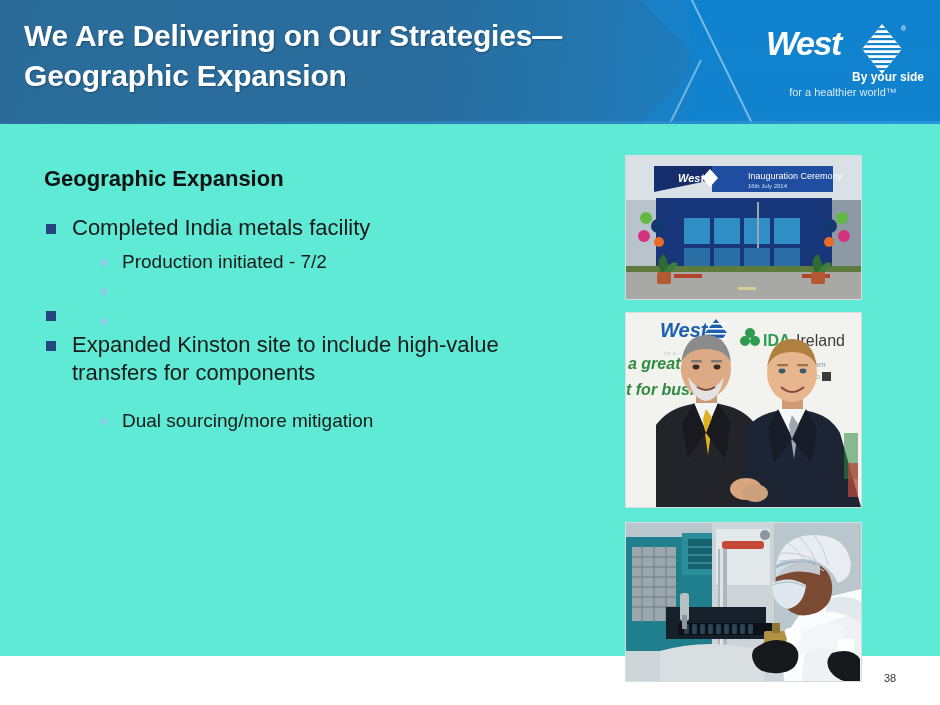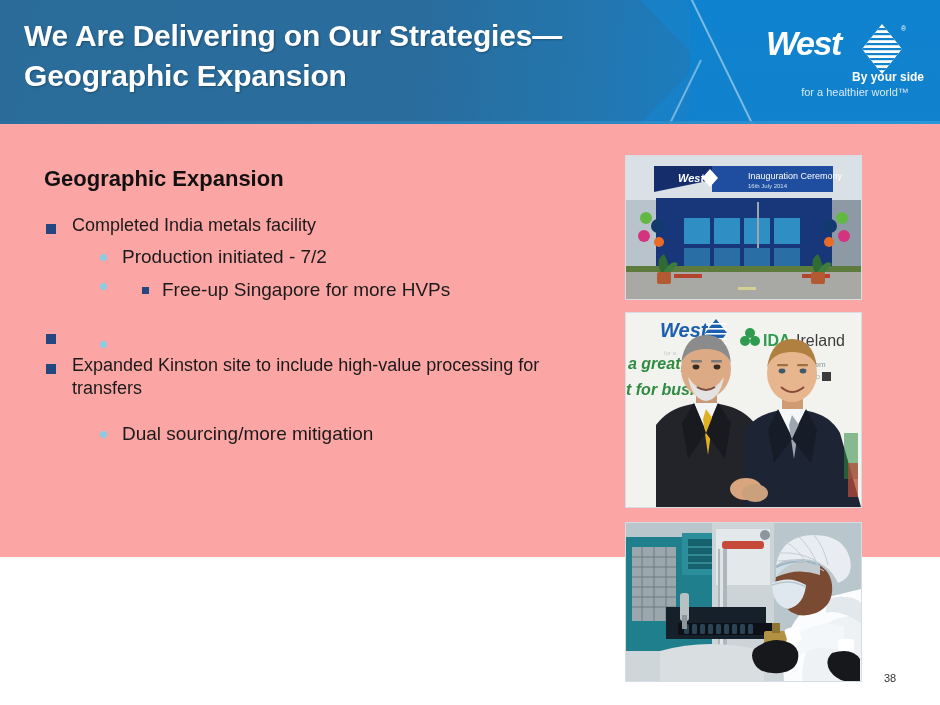--- a/index.html
+++ b/index.html
@@ -2,21 +2,21 @@
 <html><head>
 <meta charset="utf-8">
 <style>
   * { box-sizing: border-box; margin: 0; padding: 0; }
   html, body {
     width: 940px; height: 705px;
     background: #ffffff;
     font-family: "Liberation Sans", sans-serif;
     overflow: hidden;
   }
-  .slide { position: relative; width: 940px; height: 557px; background: #fca5a5; padding-left: 44px; }
+  .slide { position: relative; width: 940px; height: 656px; background: #5eead4; padding-left: 44px; }
 
   
   .header {
     position: absolute; left: 0; top: 0; width: 940px; height: 124px;
     background: linear-gradient(100deg, #2b6d9c 0%, #2c71a1 35%, #1a7fc1 62%, #0f82cf 78%, #1282cb 100%);
     overflow: hidden;
   }
   .hdr-chevron-dark {
     position: absolute; left: 0; top: 0; width: 700px; height: 124px;
     background: #2a6b9a;
@@ -65,36 +65,36 @@
     position: absolute; left: 100px; top: 2px; width: 40px; height: 50px;
   }
   .logo-reg {
     position: absolute; left: 139px; top: 3px; color: #fff; font-size: 7px;
   }
   .logo-tag1 {
     position: absolute; left: 0; top: 48px; width: 162px; text-align: right;
     color: #ffffff; font-size: 12px; font-weight: bold;
   }
   .logo-tag2 {
-    position: absolute; left: 12px; top: 64px; width: 162px; text-align: center;
+    position: absolute; left: 0; top: 64px; width: 162px; text-align: center;
     color: #d7e9f6; font-size: 11px;
   }
 
   
   .body-col { position: absolute; left: 44px; top: 166px; width: 530px; }
   .subhead {
     font-size: 22px; font-weight: bold; color: #111111; margin-bottom: 22px;
   }
   .bullet { position: relative; display: flex; align-items: flex-start; }
   .b1 { padding-left: 28px; margin-bottom: 8px; }
   .b1 .mark {
     position: absolute; left: 2px; top: 10px; width: 10px; height: 10px;
     background: #24477f;
   }
-  .b1 .txt { font-size: 18px; color: #1a1a1a; line-height: 1.28; }
+  .b1 .txt { font-size: 22px; color: #1a1a1a; line-height: 1.28; }
 
   .b2 { padding-left: 78px; margin-bottom: 4px; }
   .b2 .mark {
     position: absolute; left: 56px; top: 9px; width: 7px; height: 7px;
     border-radius: 50%; background: #88cce6;
   }
   .b2 .txt { font-size: 19px; color: #1a1a1a; line-height: 1.3; }
 
   .b3 { padding-left: 118px; margin-bottom: 4px; }
   .b3 .mark {
@@ -178,40 +178,36 @@
 
     <div class="bullet b2">
       <span class="mark"></span>
       <span class="txt">Production initiated - 7/2</span>
     </div>
 
     <div class="bullet b2">
       <span class="mark"></span>
     </div>
 
-    <div class="bullet b3">
-      <span class="mark"></span>
-      <span class="txt">Free-up Singapore for more HVPs</span>
-    </div>
 
     <div class="gap-lg"></div>
 
     <div class="bullet b1">
       <span class="mark"></span>
     </div>
 
     <div class="bullet b2">
       <span class="mark"></span>
     </div>
 
     <div class="gap-lg"></div>
 
     <div class="bullet b1">
       <span class="mark"></span>
-      <span class="txt">Expanded Kinston site to include high-value processing for transfers</span>
+      <span class="txt">Expanded Kinston site to include high-value transfers for components</span>
     </div>
 
     <div class="gap-md"></div>
 
     <div class="bullet b2">
       <span class="mark"></span>
       <span class="txt">Dual sourcing/more mitigation</span>
     </div>
 
   </div>

